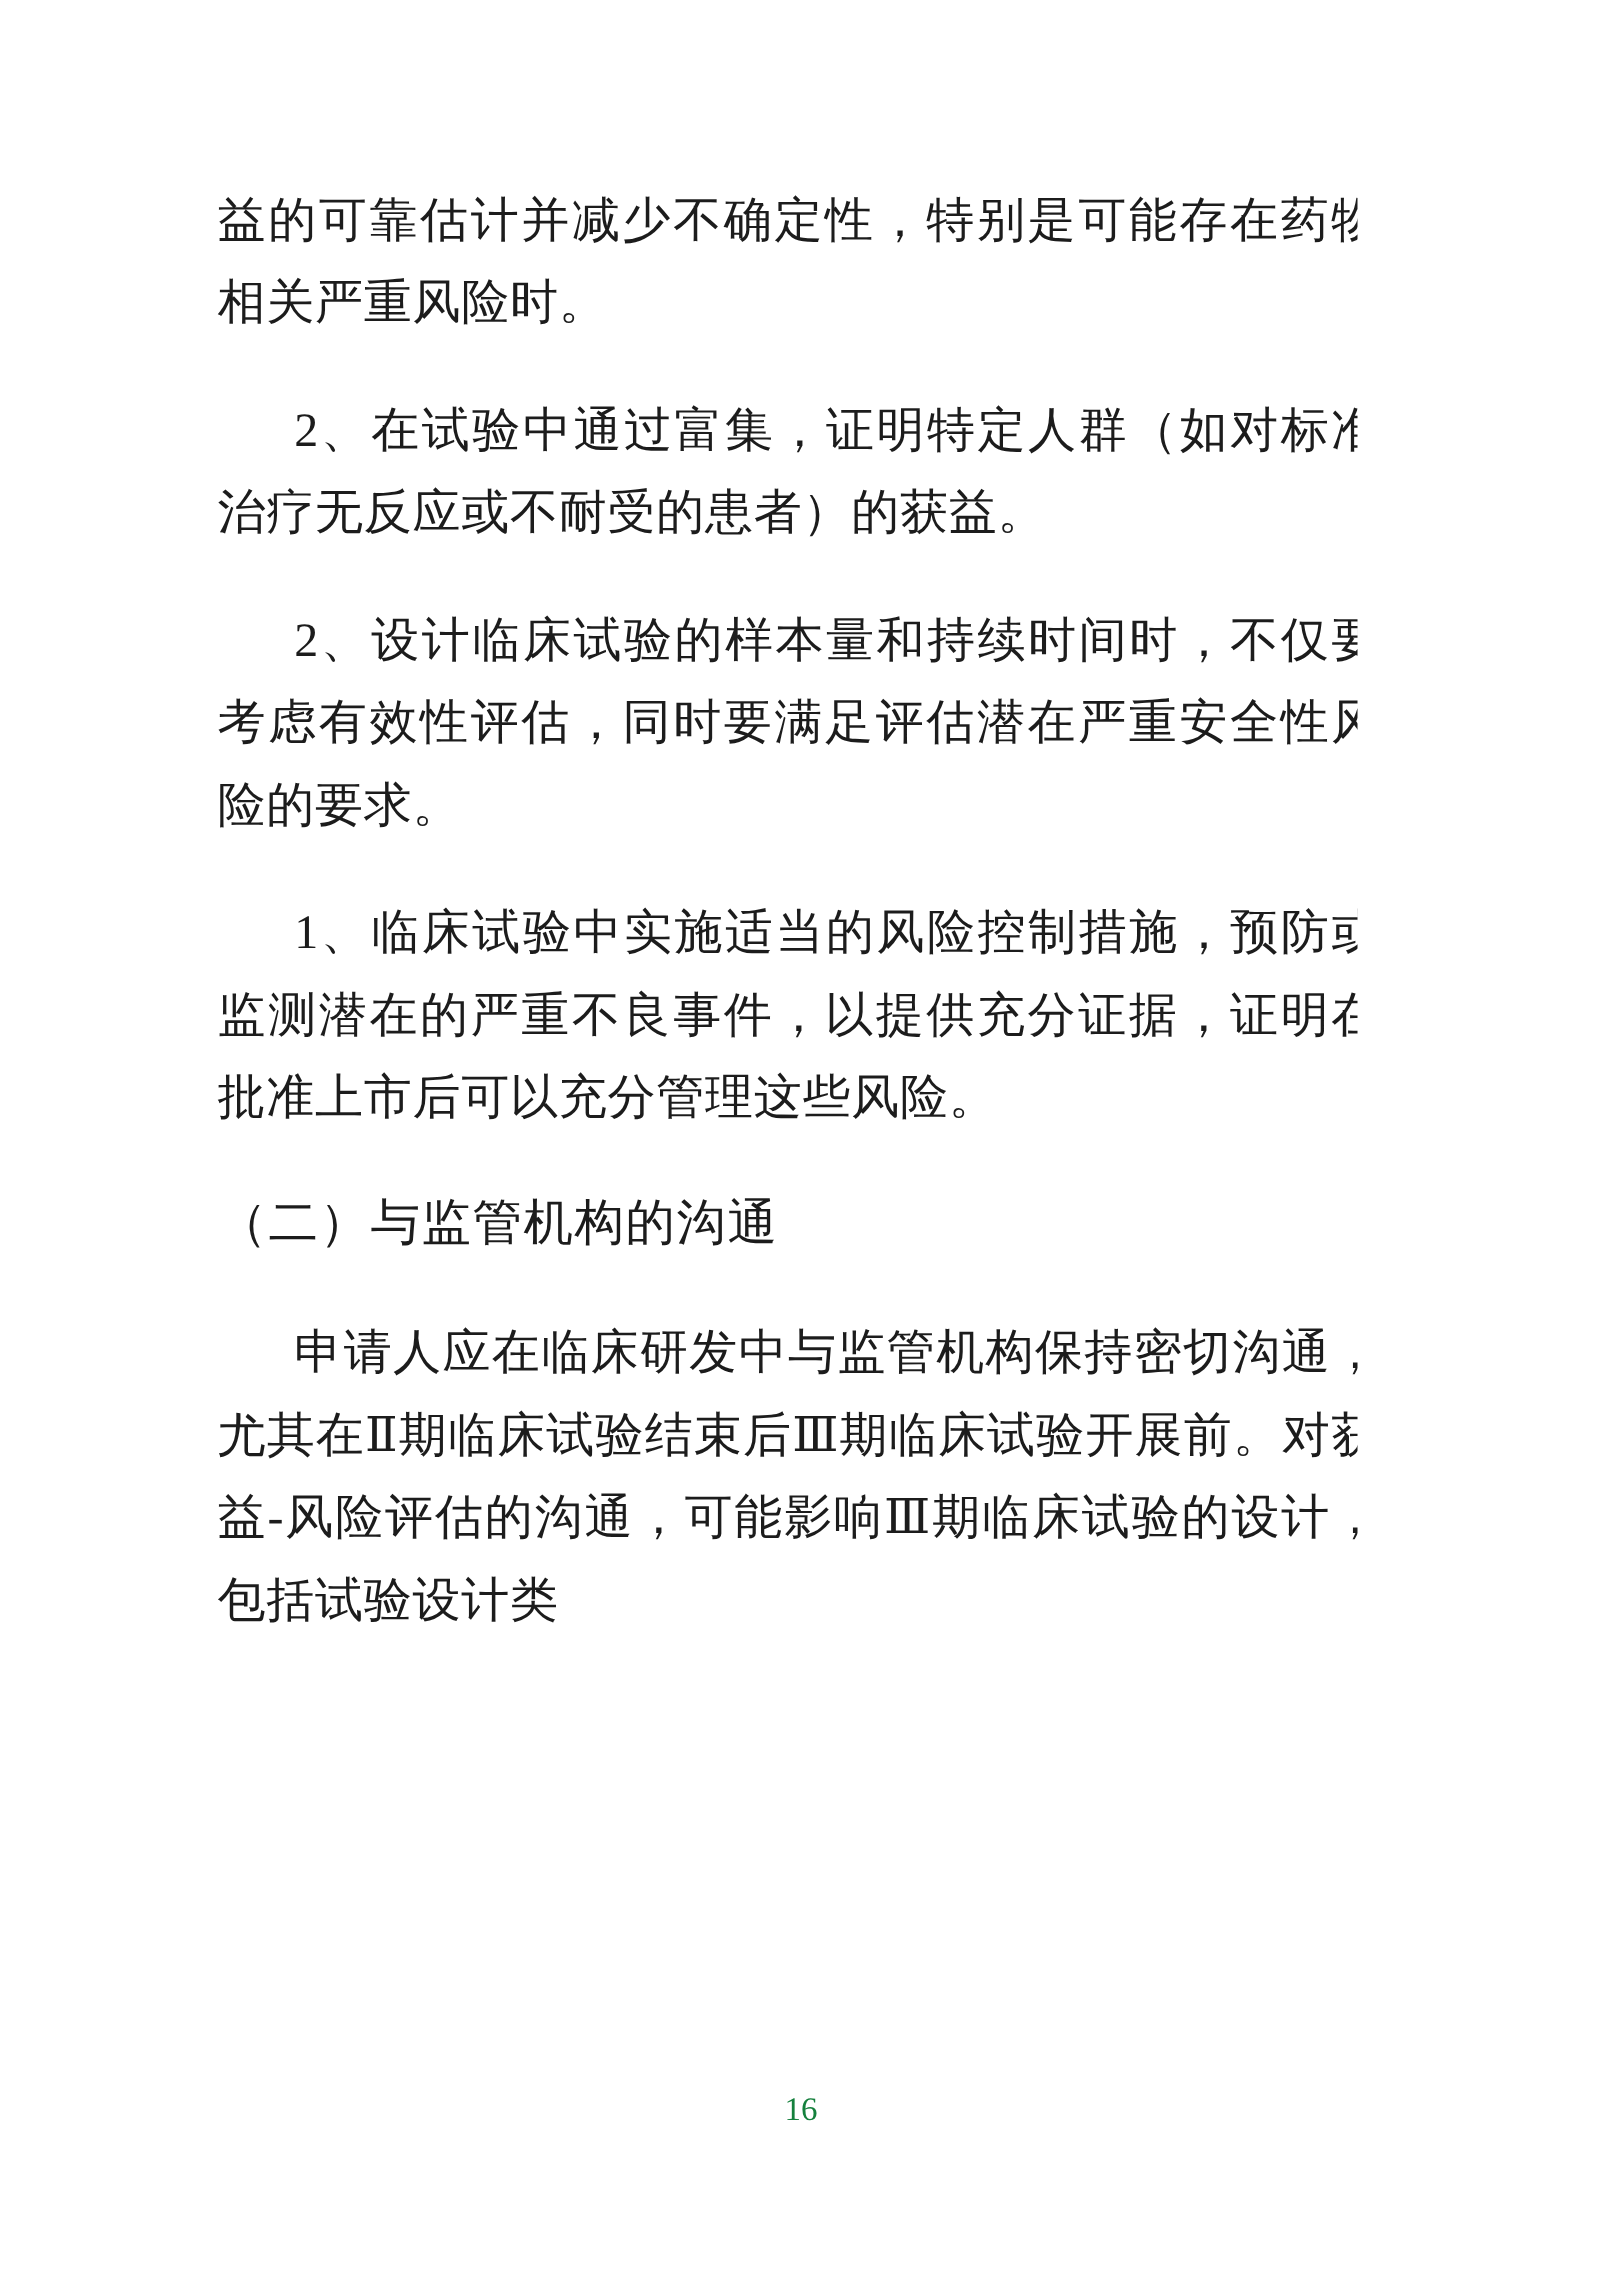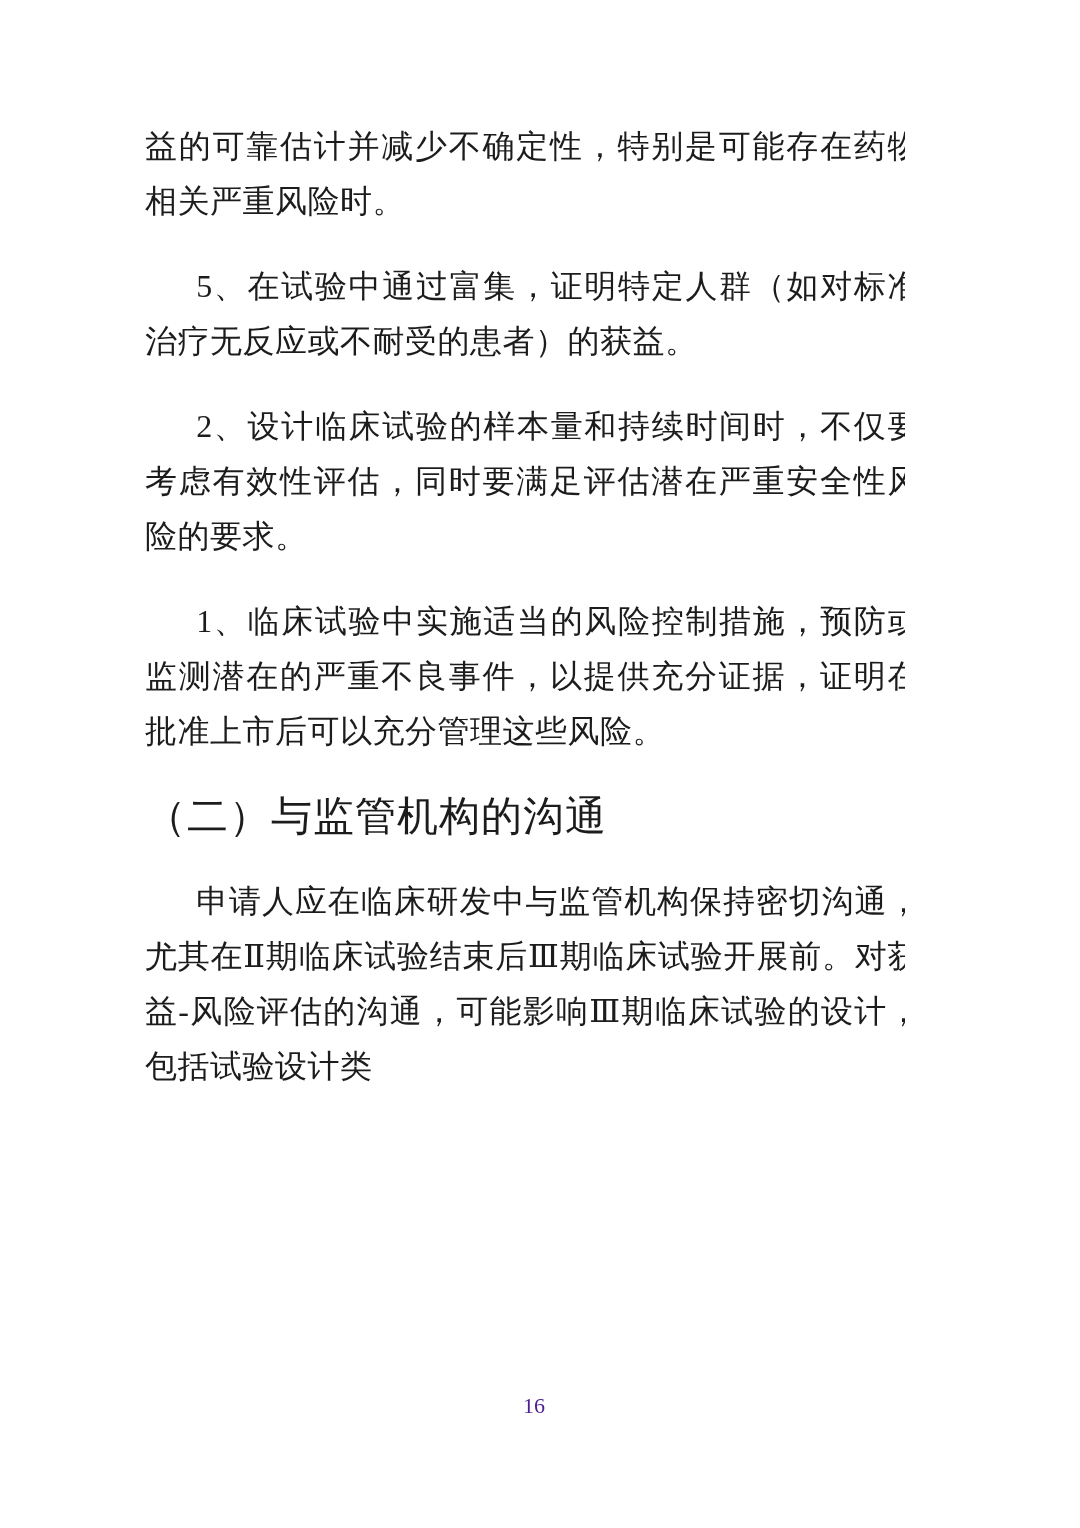--- a/index.html
+++ b/index.html
@@ -32,49 +32,49 @@
     text-align: justify;
     text-justify: inter-character;
     letter-spacing: 0.5px;
     word-break: break-all;
   }
   .para.indent {
     text-indent: 1.6em;
   }
   .para.heading {
     text-align: left;
-    font-size: 41px;
+    font-size: 33px;
     letter-spacing: 1px;
   }
   .footer {
     position: absolute;
     left: 0;
     top: 1392px;
     width: 1080px;
     text-align: center;
   }
   .page-number {
     display: inline-block;
     margin-left: -12px;
     font-size: 22px;
     line-height: 28px;
-    color: #4c1d95;
+    color: #15803d;
     font-family: "Liberation Serif", "DejaVu Serif", serif;
   }
 </style>
 </head>
 <body>
 
 <div class="page">
   <div class="content">
 
     <p class="para">益的可靠估计并减少不确定性，特别是可能存在药物相关严重风险时。</p>
 
 
-    <p class="para indent">5、在试验中通过富集，证明特定人群（如对标准治疗无反应或不耐受的患者）的获益。</p>
+    <p class="para indent">2、在试验中通过富集，证明特定人群（如对标准治疗无反应或不耐受的患者）的获益。</p>
 
     <p class="para indent">2、设计临床试验的样本量和持续时间时，不仅要考虑有效性评估，同时要满足评估潜在严重安全性风险的要求。</p>
 
 
     <p class="para indent">1、临床试验中实施适当的风险控制措施，预防或监测潜在的严重不良事件，以提供充分证据，证明在批准上市后可以充分管理这些风险。</p>
 
     <p class="para heading">（二）与监管机构的沟通</p>
 
     <p class="para indent">申请人应在临床研发中与监管机构保持密切沟通，尤其在Ⅱ期临床试验结束后Ⅲ期临床试验开展前。对获益-风险评估的沟通，可能影响Ⅲ期临床试验的设计，包括试验设计类</p>
 

